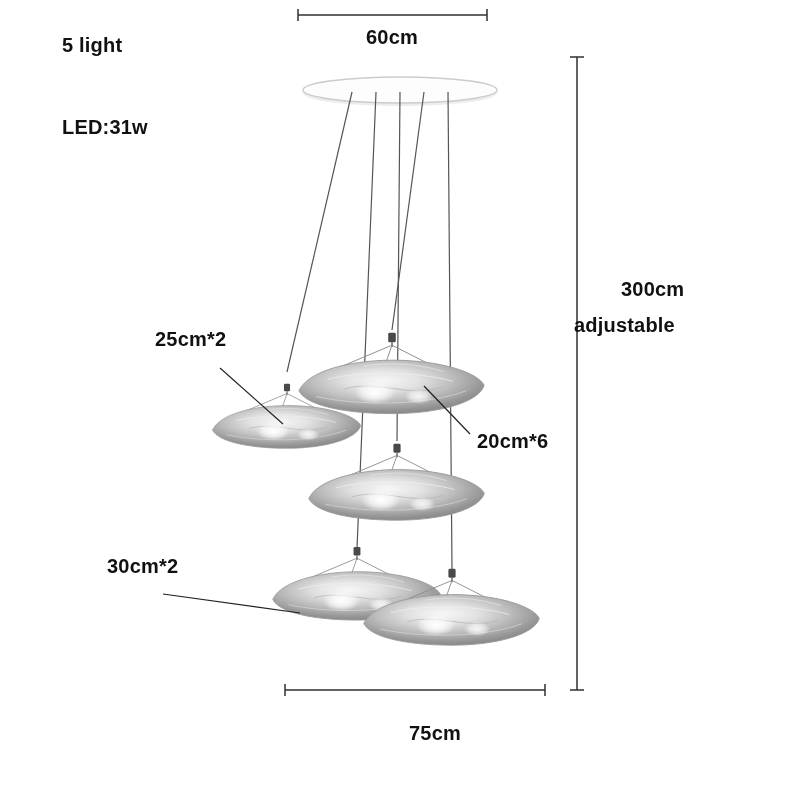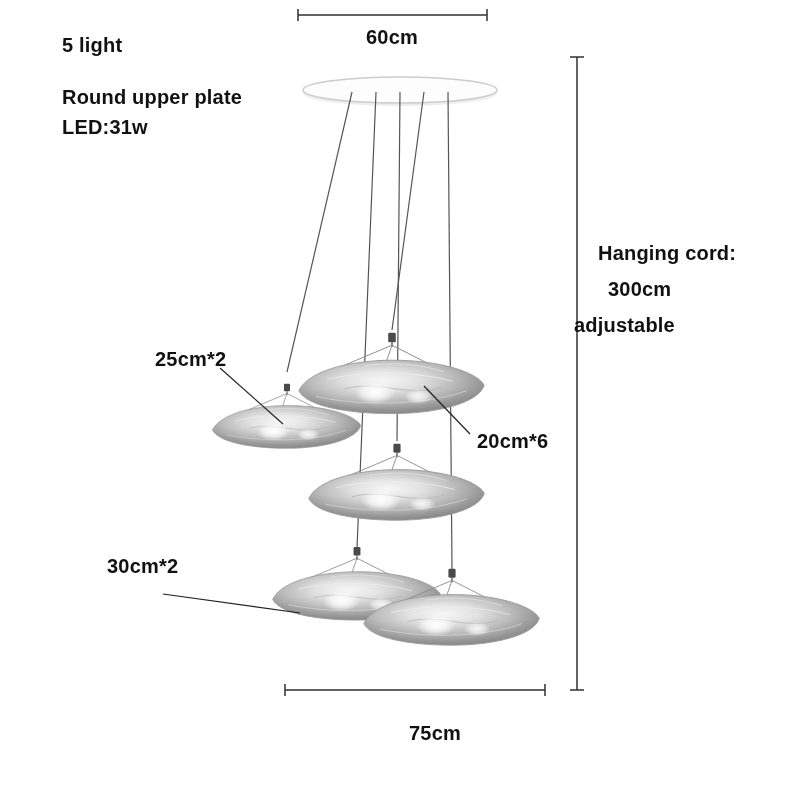--- a/index.html
+++ b/index.html
@@ -92,28 +92,26 @@
     <use href="#lamp" transform="translate(452,620) scale(0.90)"></use>
 
     <g stroke="#222222" stroke-width="1.2">
       <line x1="220" y1="368" x2="283" y2="424"></line>
       <line x1="470" y1="434" x2="424" y2="386"></line>
       <line x1="163" y1="594" x2="300" y2="613"></line>
     </g>
   </svg>
 
   <div class="txt" style="left:62px;top:34px">5 light</div>
-  <div class="txt" style="left:62px;top:86px">Round upper plate</div>
   <div class="txt" style="left:62px;top:116px">LED:31w</div>
 
   <div class="txt center" style="left:352px;top:26px;width:80px">60cm</div>
 
-  <div class="txt" style="left:598px;top:242px">Hanging cord:</div>
-  <div class="txt" style="left:608px;top:278px">300cm</div>
+  <div class="txt" style="left:621px;top:278px">300cm</div>
   <div class="txt" style="left:574px;top:314px">adjustable</div>
 
-  <div class="txt" style="left:155px;top:348px">25cm*2</div>
+  <div class="txt" style="left:155px;top:328px">25cm*2</div>
   <div class="txt" style="left:477px;top:430px">20cm*6</div>
   <div class="txt" style="left:107px;top:555px">30cm*2</div>
 
   <div class="txt center" style="left:395px;top:722px;width:80px">75cm</div>
 
 </div>
 
 </body></html>

